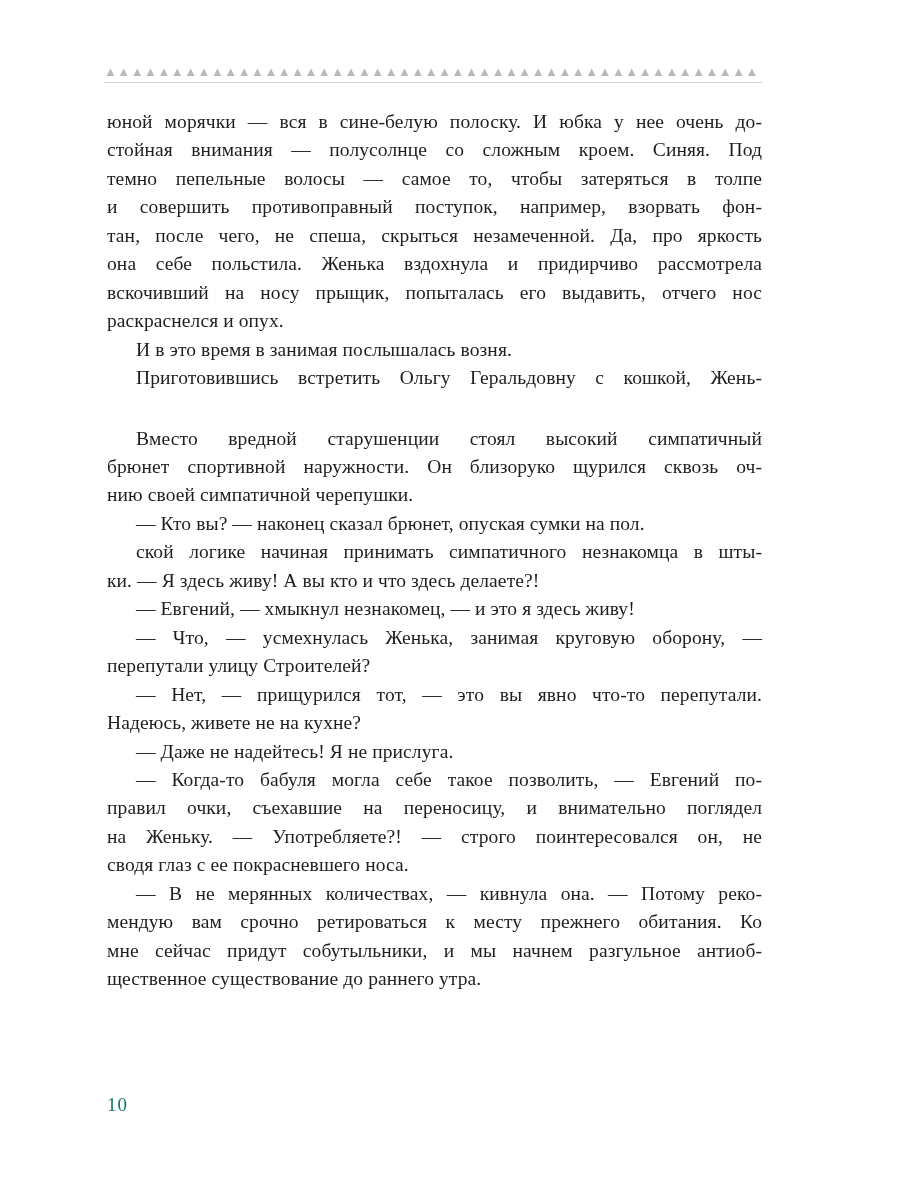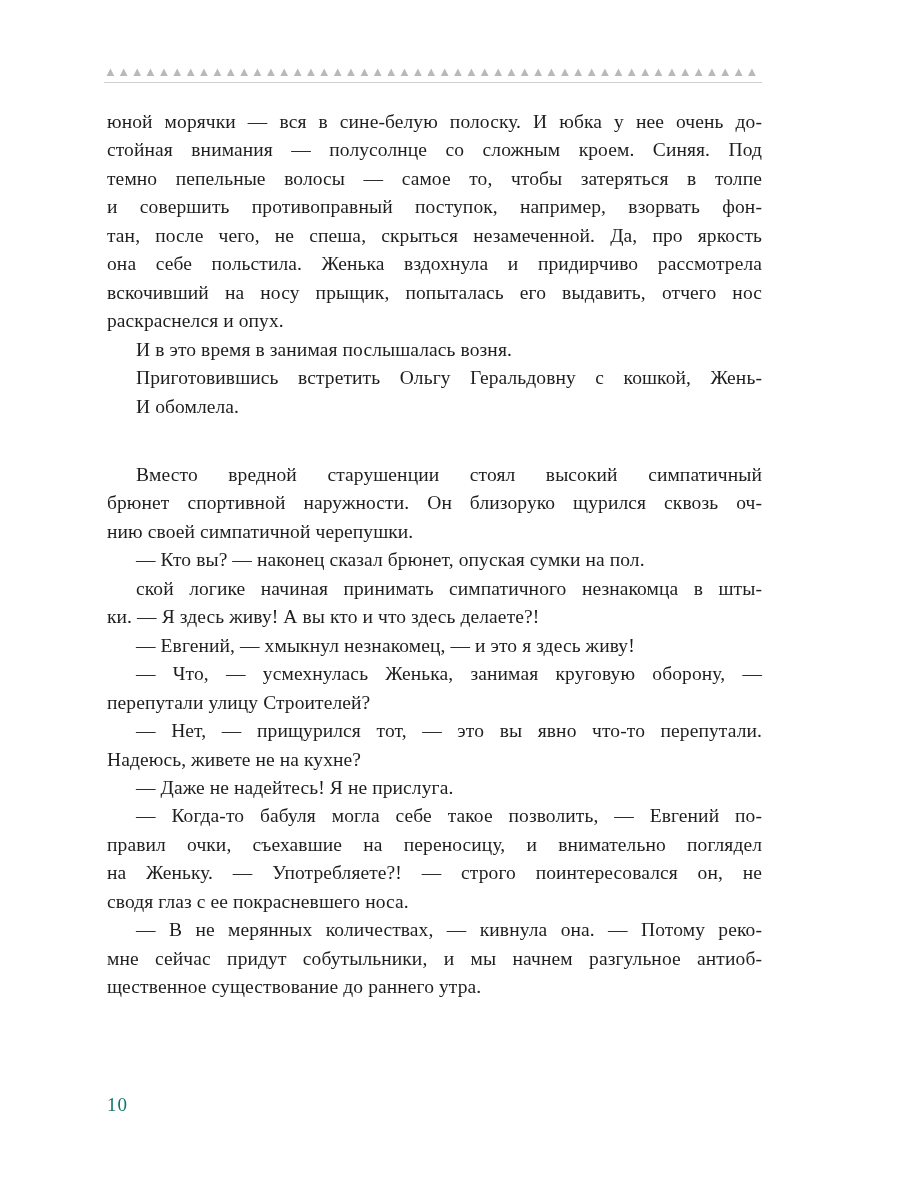--- a/index.html
+++ b/index.html
@@ -42,21 +42,21 @@
   .text-block {
     position: absolute;
     left: 107px;
     top: 108px;
     width: 655px;
     font-size: 19.5px;
     line-height: 28.45px;
     letter-spacing: 0.1px;
   }
   .paragraph { margin: 0; }
-  .paragraph.spacer { margin-top: 40px; }
+  .paragraph.spacer { margin-top: 32px; }
   .line {
     text-align: justify;
     text-align-last: justify;
     text-justify: inter-word;
     min-height: 28.45px;
   }
   .line.last { text-align-last: left; }
   .paragraph.indent .line:first-child { text-indent: 29px; }
   .page-number {
     position: absolute;
@@ -89,23 +89,20 @@
         <div class="line">она себе польстила. Женька вздохнула и придирчиво рассмотрела</div>
         <div class="line">вскочивший на носу прыщик, попыталась его выдавить, отчего нос</div>
         <div class="line last">раскраснелся и опух.</div>
       </div>
       <div class="paragraph indent">
         <div class="line last">И в это время в занимая послышалась возня.</div>
       </div>
       <div class="paragraph indent">
         <div class="line">Приготовившись встретить Ольгу Геральдовну с кошкой, Жень-</div>
       </div>
-      <div class="paragraph indent">
-        <div class="line last">И обомлела.</div>
-      </div>
       <div class="paragraph indent spacer">
         <div class="line">Вместо вредной старушенции стоял высокий симпатичный</div>
         <div class="line">брюнет спортивной наружности. Он близоруко щурился сквозь оч-</div>
         <div class="line last">нию своей симпатичной черепушки.</div>
       </div>
       <div class="paragraph indent">
         <div class="line last">— Кто вы? — наконец сказал брюнет, опуская сумки на пол.</div>
       </div>
       <div class="paragraph indent">
         <div class="line">ской логике начиная принимать симпатичного незнакомца в шты-</div>
@@ -126,20 +123,21 @@
         <div class="line last">— Даже не надейтесь! Я не прислуга.</div>
       </div>
       <div class="paragraph indent">
         <div class="line">— Когда-то бабуля могла себе такое позволить, — Евгений по-</div>
         <div class="line">правил очки, съехавшие на переносицу, и внимательно поглядел</div>
         <div class="line">на Женьку. — Употребляете?! — строго поинтересовался он, не</div>
         <div class="line last">сводя глаз с ее покрасневшего носа.</div>
       </div>
       <div class="paragraph indent">
         <div class="line">— В не мерянных количествах, — кивнула она. — Потому реко-</div>
+        <div class="line">мендую вам срочно ретироваться к месту прежнего обитания. Ко</div>
         <div class="line">мне сейчас придут собутыльники, и мы начнем разгульное антиоб-</div>
         <div class="line last">щественное существование до раннего утра.</div>
       </div>
     </div>
 
   <div class="page-number">10</div>
 
 </div>
 
 </body></html>

